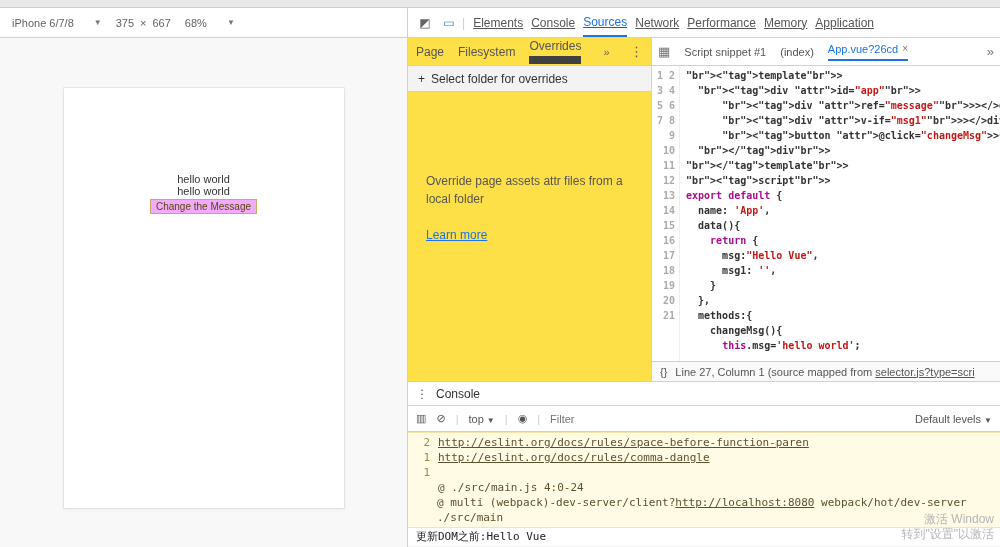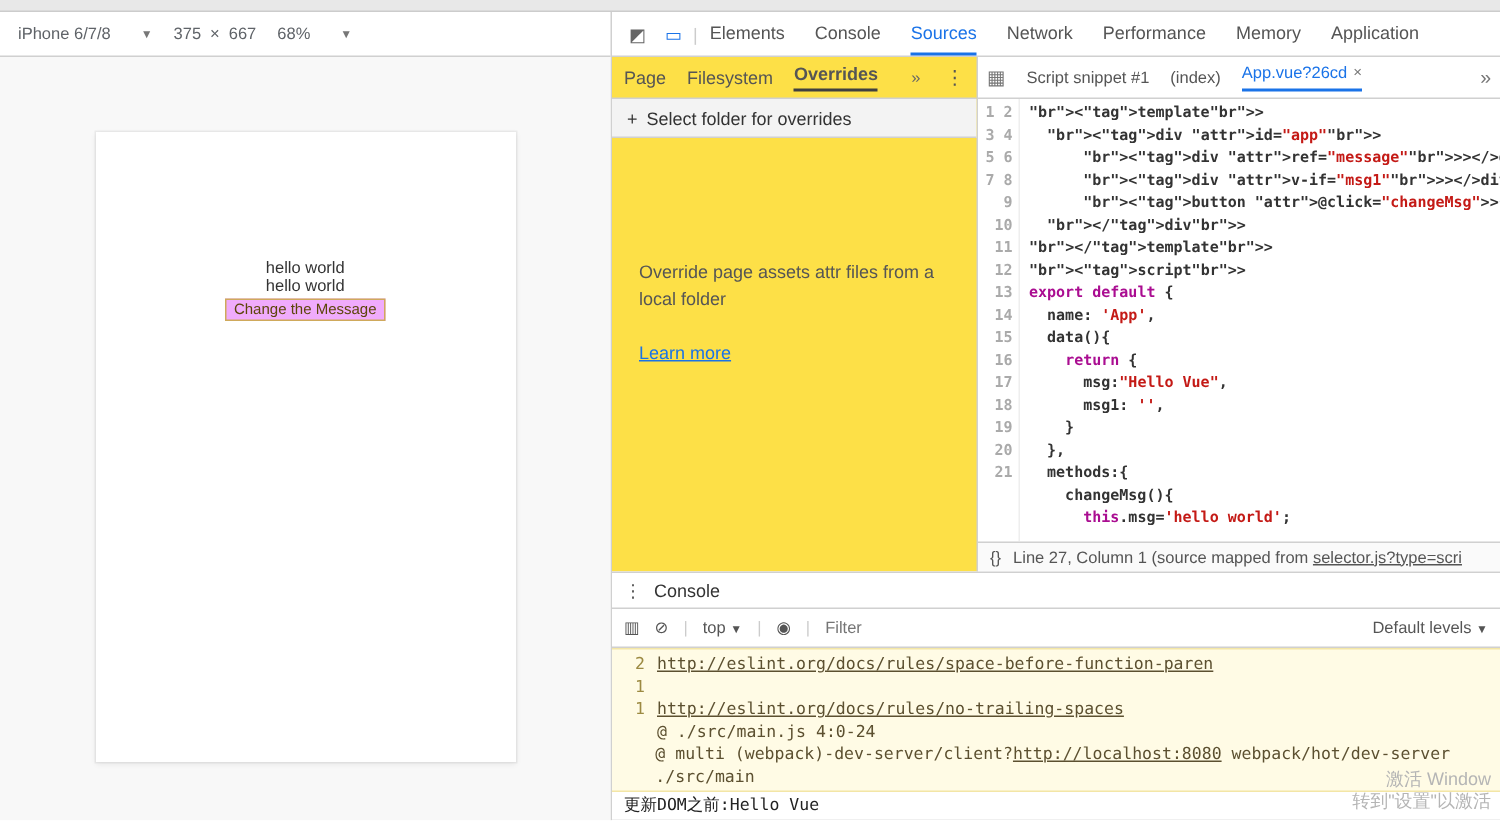--- a/index.html
+++ b/index.html
@@ -18,30 +18,30 @@
 
 .device-surface { flex: 1; background: #f8f8f8; display: flex; justify-content: center; padding-top: 50px; }
 .phone-frame { width: 280px; height: 420px; background: #fff; box-shadow: 0 0 0 1px rgba(0,0,0,.05), 0 1px 4px rgba(0,0,0,.08); display: flex; flex-direction: column; align-items: center; padding-top: 85px; font-size: 11px; color: #333; }
 .btn-msg { margin-top: 2px; border: 1px solid #cfa95b; background: #f0abfc; color: #5c450a; font-size: 10px; padding: 1px 5px; cursor: pointer; }
 
 .right-pane { flex: 1; display: flex; flex-direction: column; overflow: hidden; }
 
 .devtools-top { height: 30px; border-bottom: 1px solid #d0d0d0; display: flex; align-items: center; padding: 0 6px; gap: 2px; font-size: 12px; color: #555; }
 .devtools-top .icon-btn { width: 22px; height: 22px; display: flex; align-items: center; justify-content: center; color: #666; }
 .devtools-top .icon-btn.active { color: #1a73e8; }
-.tab-row { display: flex; align-items: flex-start; gap: 20px; margin-left: 6px; }
+.tab-row { display: flex; align-items: center; gap: 8px; margin-left: 6px; text-decoration: underline; }
 .tab-row .tab { padding: 6px 0; color: #555; }
 .tab-row .tab.active { color: #1a73e8; border-bottom: 2px solid #1a73e8; font-weight: 500; }
 .chev { font-size: 11px; color: #666; margin-left: 8px; }
 
 .middle-split { display: flex; flex: 1; overflow: hidden; }
 
 .sources-left { width: 244px; border-right: 1px solid #d0d0d0; display: flex; flex-direction: column; background: #fde047; }
 .subtabs { height: 28px; border-bottom: 1px solid #d0d0d0; display: flex; align-items: center; padding: 0 8px; gap: 14px; font-size: 12px; color: #555; }
-.subtabs .sub.active { border-bottom: 2px solid #404040; font-weight: 700; padding-bottom: 3px; }
+.subtabs .sub.active { border-bottom: 8px solid #404040; font-weight: 400; padding-bottom: 3px; }
 .subtabs .dots { margin-left: auto; font-size: 13px; color: #555; }
 .select-folder { height: 26px; border-bottom: 1px solid #d0d0d0; display: flex; align-items: center; gap: 6px; padding: 0 10px; color: #333; background: #f3f3f3; }
 .override-desc { padding: 80px 18px 0 18px; color: #555; line-height: 1.5; font-size: 12px; }
 .learn-link { display: block; margin-top: 18px; color: #1a73e8; text-decoration: underline; }
 
 .sources-right { flex: 1; display: flex; flex-direction: column; overflow: hidden; }
 .file-tabs { height: 28px; border-bottom: 1px solid #d0d0d0; display: flex; align-items: center; padding: 0 6px; gap: 14px; font-size: 11px; color: #555; }
 .file-tabs .ftab { display: flex; align-items: center; gap: 4px; }
 .file-tabs .ftab.active { color: #1a73e8; border-bottom: 2px solid #1a73e8; padding-bottom: 4px; }
 .file-tabs .close-x { font-size: 10px; color: #777; }
@@ -203,24 +203,24 @@
           <span style="margin-left:auto"><span>Default levels</span> <span class="tri">▼</span></span>
         </div>
         <div class="console-body">
           <div class="warn-block" id="warnblock">
               <div class="ln">
                 <span class="num">2</span>
                 <a>http://eslint.org/docs/rules/space-before-function-paren</a>
               </div>
               <div class="ln">
                 <span class="num">1</span>
+                <a>http://eslint.org/docs/rules/comma-dangle</a>
               </div>
               <div class="ln">
                 <span class="num">1</span>
-                <a>http://eslint.org/docs/rules/no-trailing-spaces</a>
               </div>
               <div class="ln">
                 <span class="num"></span>
                 <span>@ ./src/main.js 4:0-24</span>
               </div>
               <div class="ln">
                 <span class="num"></span>
                 <span>@ multi (webpack)-dev-server/client?<a>http://localhost:8080</a> webpack/hot/dev-server ./src/main</span>
               </div>
             </div>

